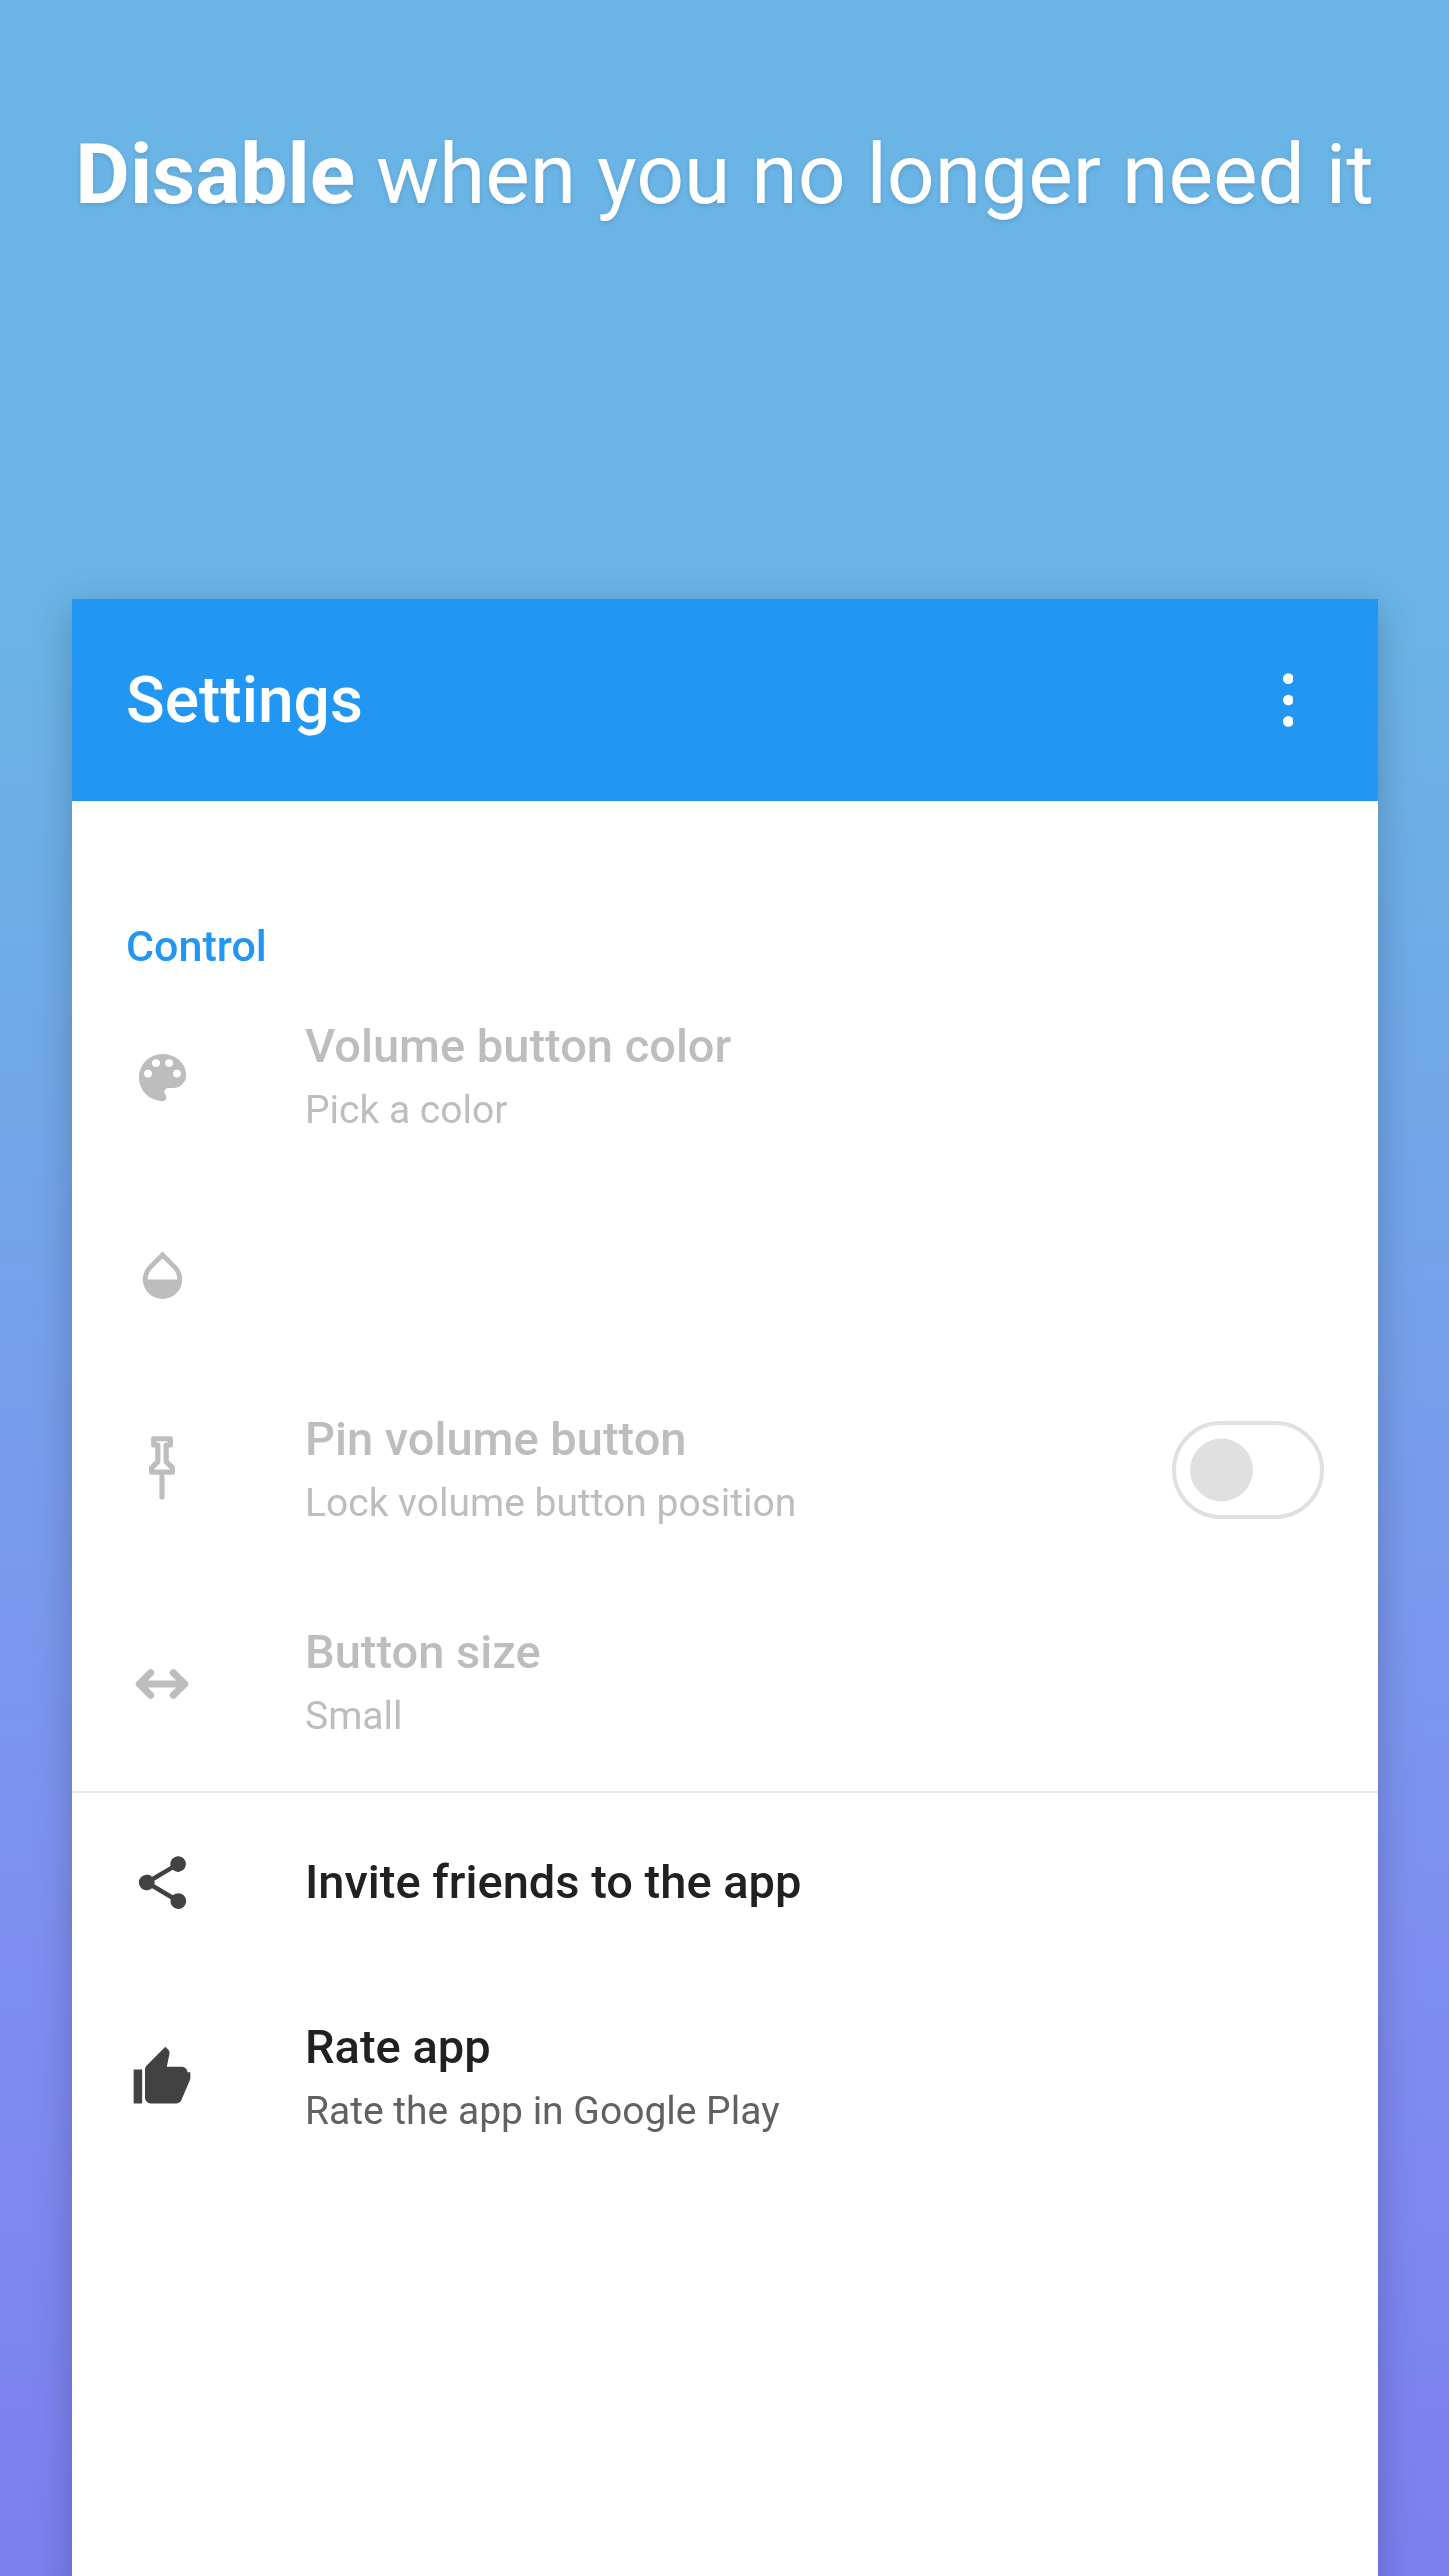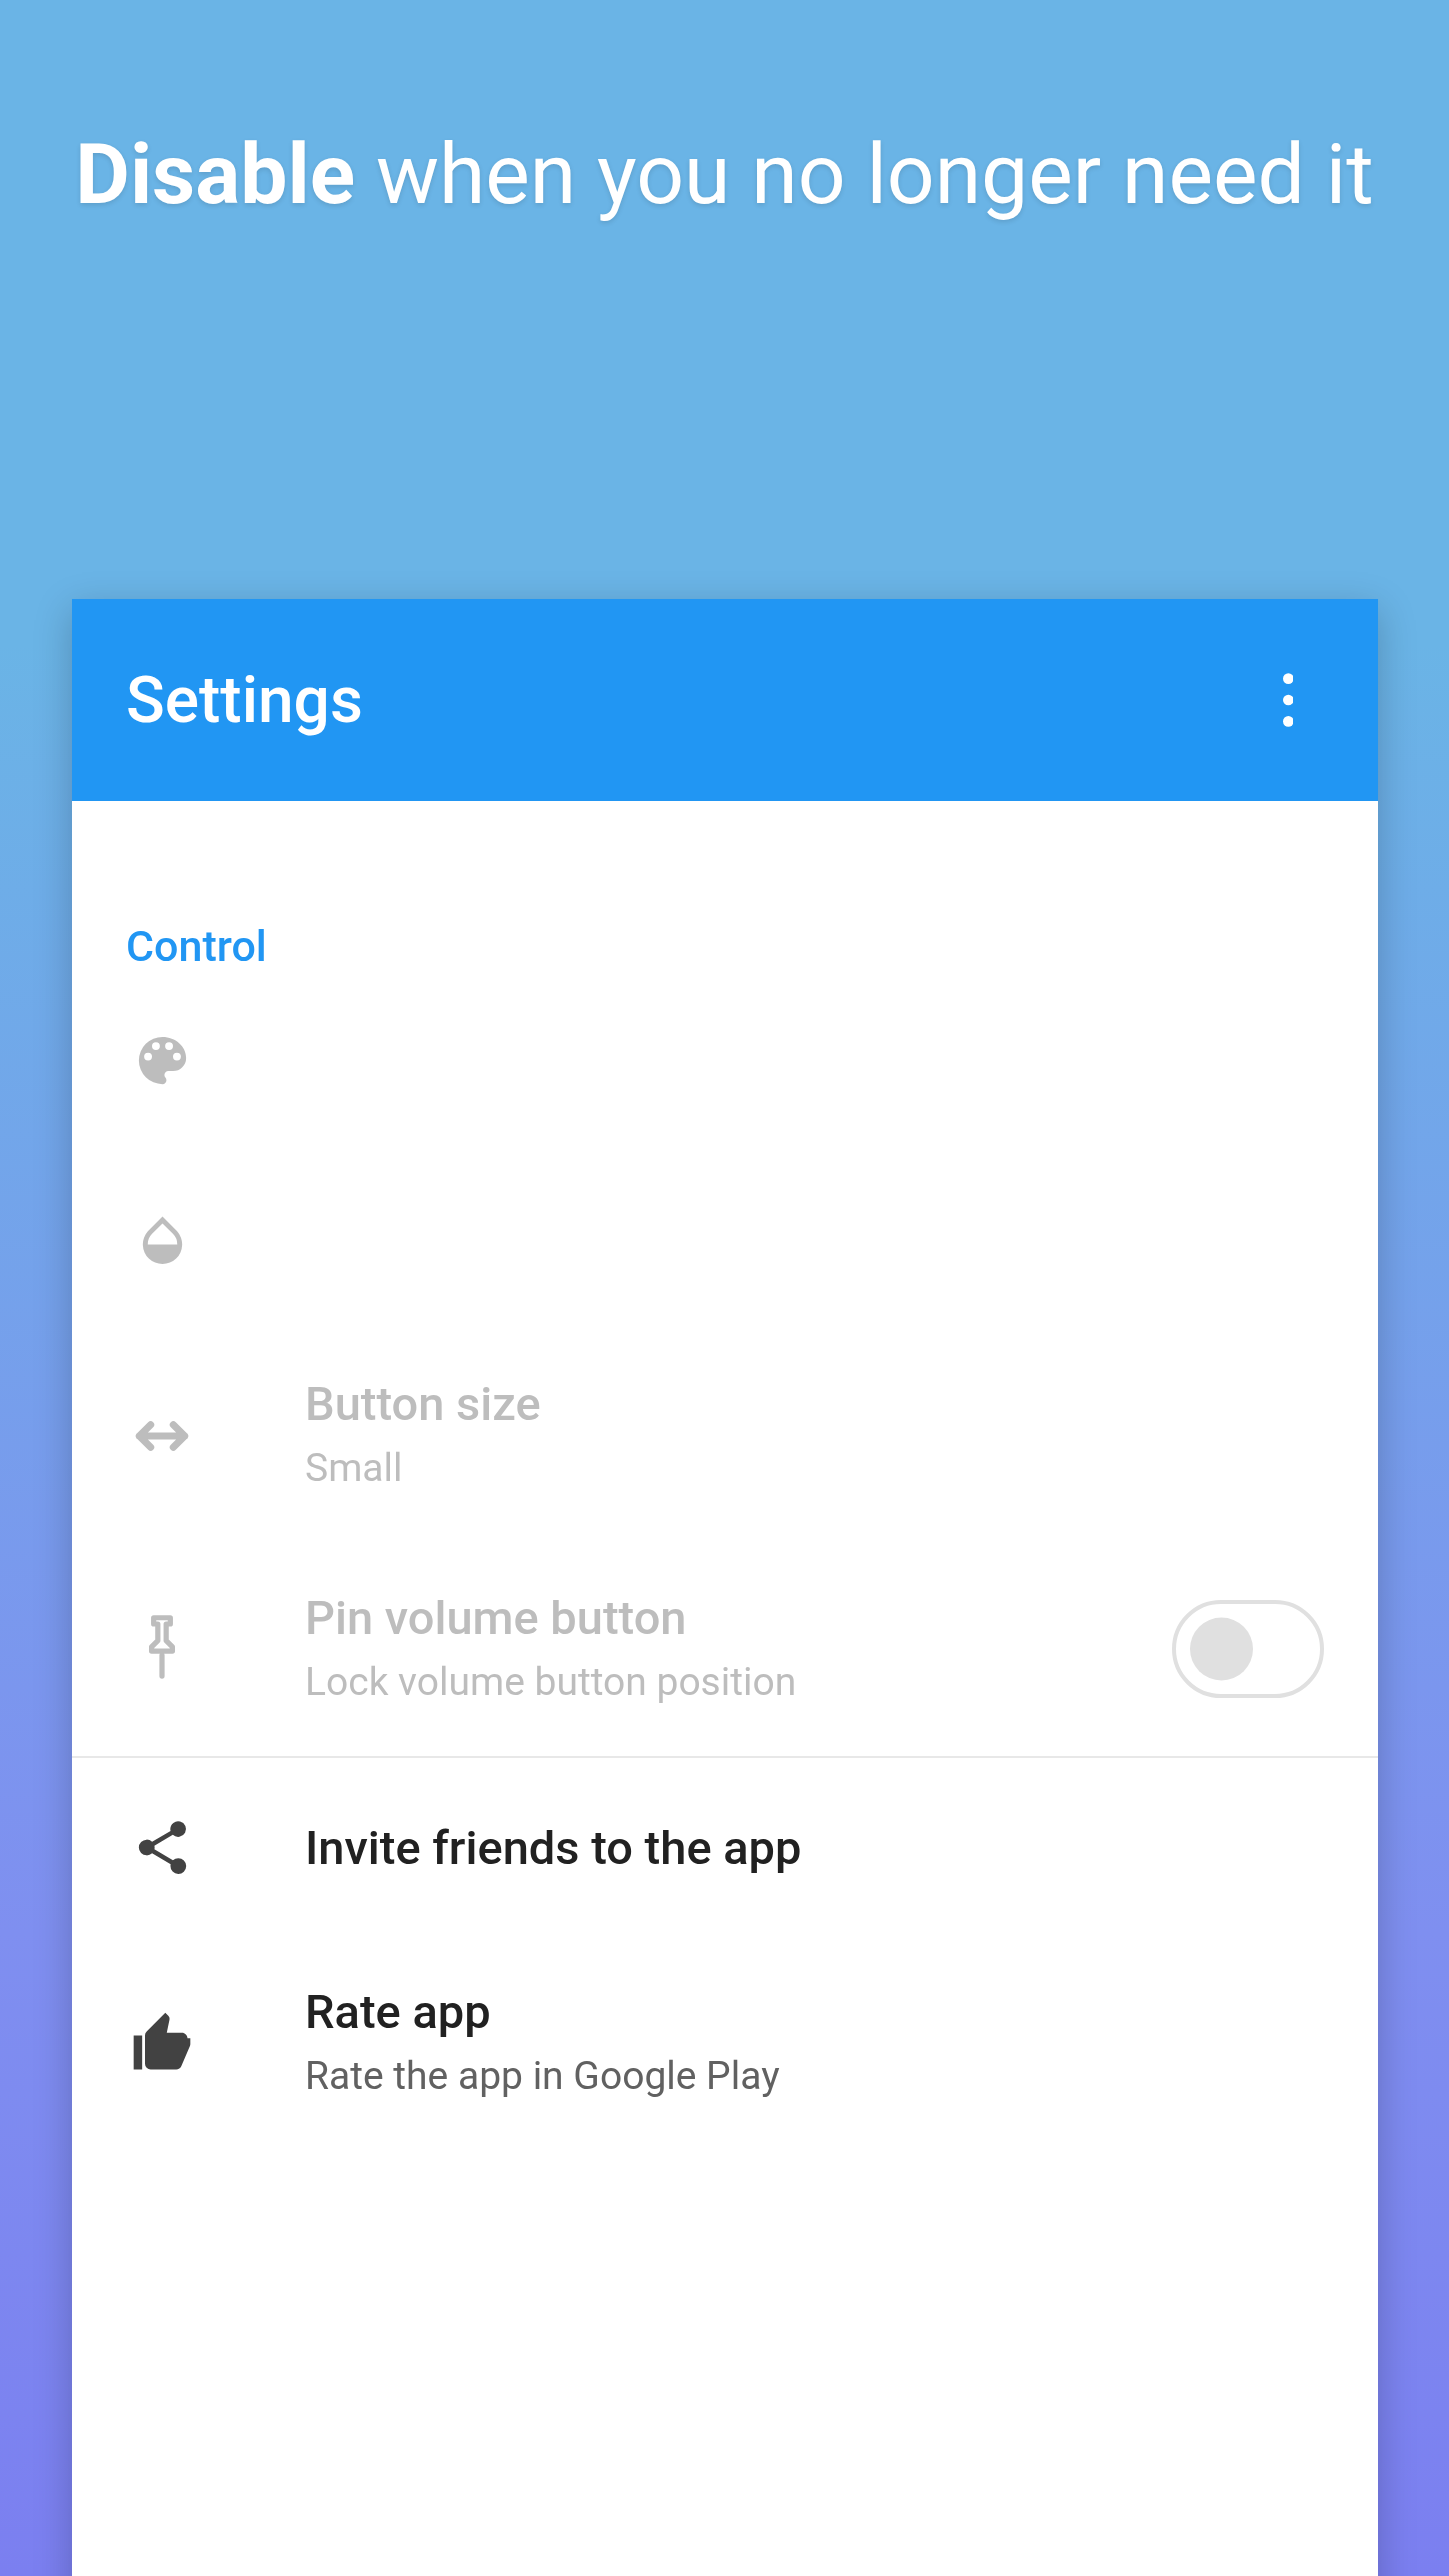--- a/index.html
+++ b/index.html
@@ -139,57 +139,61 @@
 
   <div class="section-header">Control</div>
 
 
   <div class="item disabled">
     <div class="item-icon">
       <svg width="63" height="63" viewBox="0 0 24 24">
           <path d="M12 3a9 9 0 0 0 0 18c.83 0 1.5-.67 1.5-1.5 0-.39-.15-.74-.39-1.01-.23-.26-.38-.61-.38-.99 0-.83.67-1.5 1.5-1.5H16a5 5 0 0 0 5-5c0-4.42-4.03-8-9-8zM6.5 12A1.5 1.5 0 1 1 8 10.5 1.5 1.5 0 0 1 6.5 12zm3-4A1.5 1.5 0 1 1 11 6.5 1.5 1.5 0 0 1 9.5 8zm5 0A1.5 1.5 0 1 1 16 6.5 1.5 1.5 0 0 1 14.5 8zm3 4A1.5 1.5 0 1 1 19 10.5 1.5 1.5 0 0 1 17.5 12z"></path>
         </svg>
     </div>
+    <div class="item-text">
+      <div class="item-title">Volume button color</div>
+      <div class="item-sub">Pick a color</div>
+    </div>
   </div>
 
   <div class="item disabled">
     <div class="item-icon">
       <svg width="59" height="59" viewBox="0 0 24 24">
           <path d="M12 2.69 6.05 8.64A8 8 0 1 0 17.95 8.64L12 2.69zM6 14c0-1.63.63-3.16 1.76-4.29L12 5.5l4.24 4.21A6.02 6.02 0 0 1 18 14H6z"></path>
         </svg>
-    </div>
-  </div>
-
-  <div class="item disabled">
-    <div class="item-icon">
-      <svg width="68" height="36" viewBox="0 0 24 12">
-          <path d="M4 6h16M4 6l4-4M4 6l4 4M20 6l-4-4M20 6l-4 4" stroke="currentColor" stroke-width="2.5" fill="none" stroke-linecap="round" stroke-linejoin="round"></path>
-        </svg>
-    </div>
-    <div class="item-text">
-      <div class="item-title">Button size</div>
-      <div class="item-sub">Small</div>
     </div>
   </div>
 
   <div class="item disabled">
     <div class="item-icon">
       <svg width="50" height="68" viewBox="0 0 24 32">
           <path d="M14 4v8l3 3v2H7v-2l3-3V4H8V1h8v3h-2zM12 19v10" stroke="currentColor" stroke-width="2.5" fill="none" stroke-linecap="round" stroke-linejoin="round"></path>
         </svg>
     </div>
     <div class="item-text">
       <div class="item-title">Pin volume button</div>
       <div class="item-sub">Lock volume button position</div>
     </div>
     <div class="switch light">
         <div class="thumb"></div>
       </div>
   </div>
 
+  <div class="item disabled">
+    <div class="item-icon">
+      <svg width="68" height="36" viewBox="0 0 24 12">
+          <path d="M4 6h16M4 6l4-4M4 6l4 4M20 6l-4-4M20 6l-4 4" stroke="currentColor" stroke-width="2.5" fill="none" stroke-linecap="round" stroke-linejoin="round"></path>
+        </svg>
+    </div>
+    <div class="item-text">
+      <div class="item-title">Button size</div>
+      <div class="item-sub">Small</div>
+    </div>
+  </div>
+
   <div class="divider"></div>
 
 
   <div class="item">
     <div class="item-icon">
       <svg width="63" height="63" viewBox="0 0 24 24">
           <path d="M18 16.08a3 3 0 0 0-2.02.79L8.91 12.7c.06-.23.09-.46.09-.7s-.03-.47-.09-.7l7.02-4.11a3 3 0 1 0-.96-2.2c0 .24.04.47.09.7L8.04 9.81a3 3 0 1 0 0 4.38l7.07 4.17c-.05.21-.08.43-.08.64a3 3 0 1 0 2.97-2.92z"></path>
         </svg>
     </div>
     <div class="item-text">

